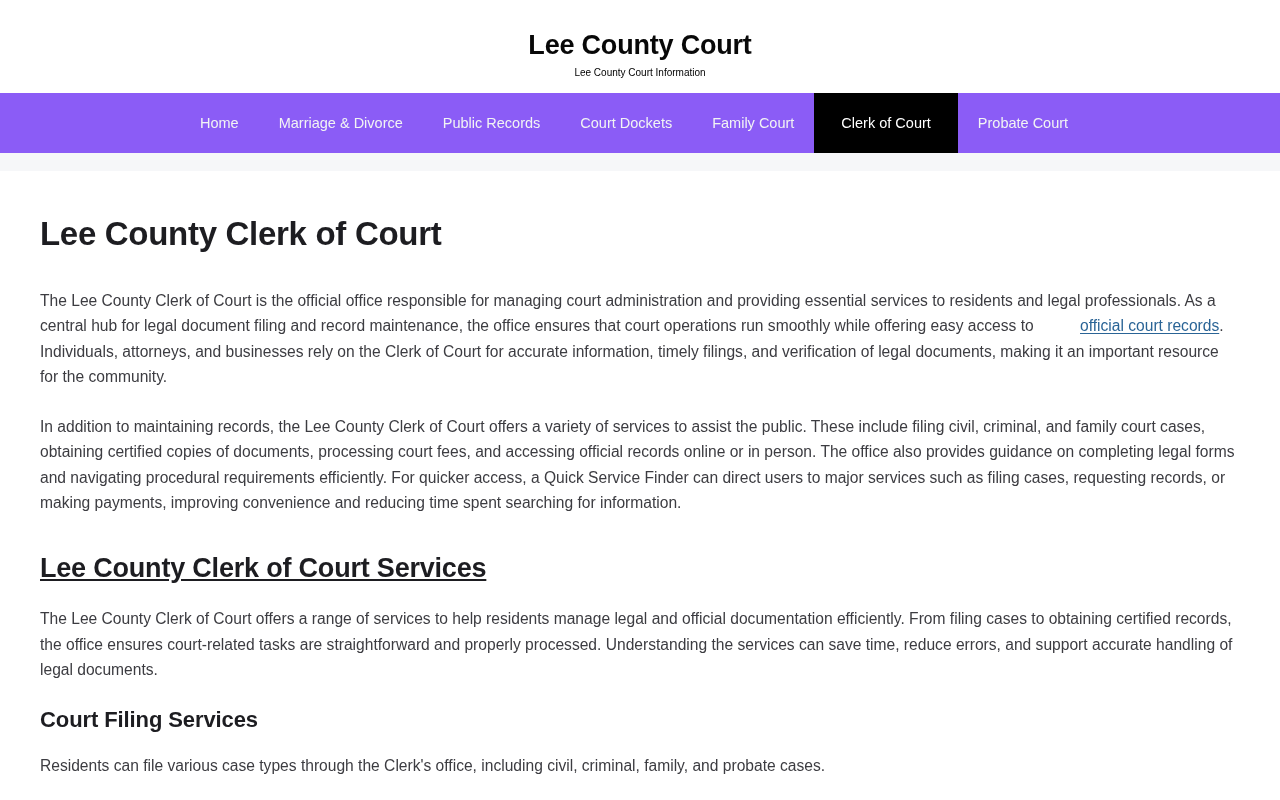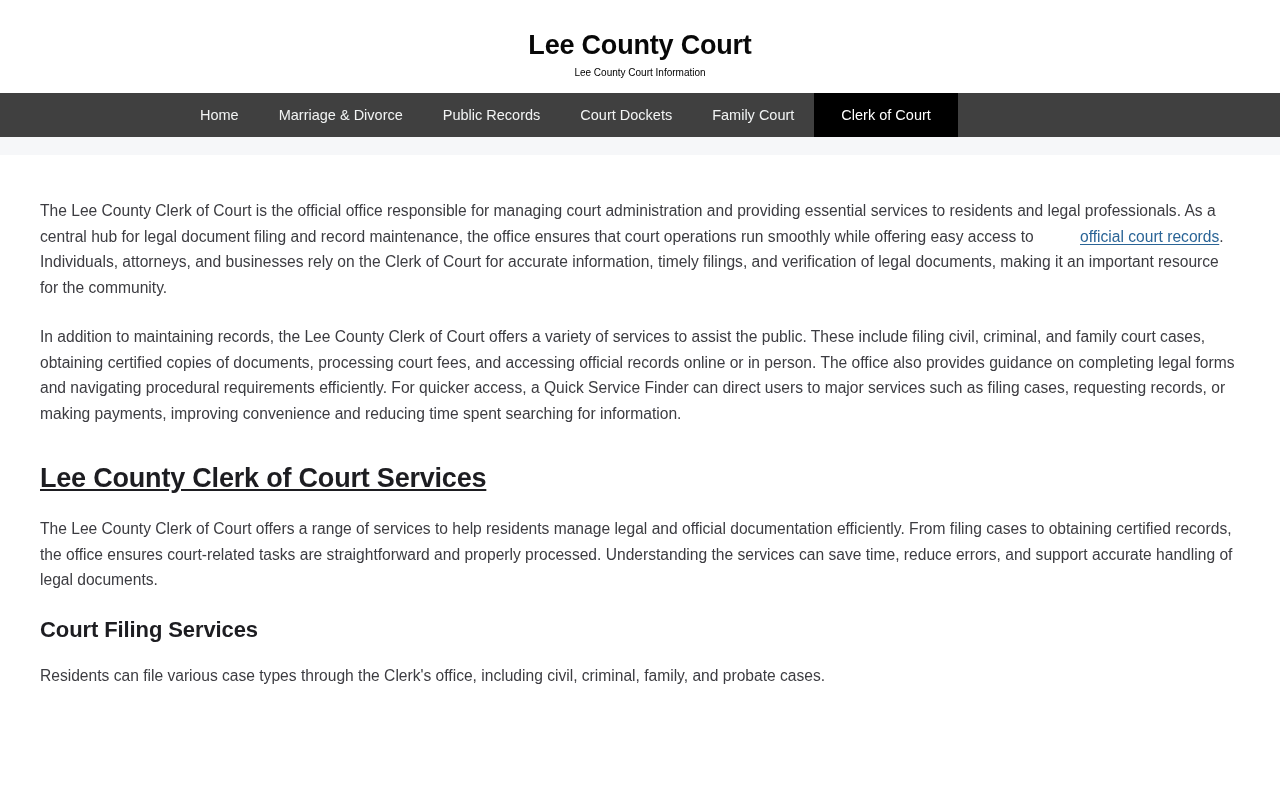--- a/index.html
+++ b/index.html
@@ -38,22 +38,22 @@
     margin: 6px 0 0 0;
     font-size: 10px;
     line-height: 1.2;
     font-weight: normal;
     color: #000000;
   }
 
   
   .main-nav {
     width: 100%;
-    background: #404040;
-    height: 44px;
+    background: #8b5cf6;
+    height: 60px;
     display: flex;
     align-items: stretch;
     justify-content: flex-start;
     padding-left: 180px;
   }
   .nav-item {
     display: flex;
     align-items: center;
     padding: 0 20px;
     font-size: 14.5px;
@@ -133,26 +133,28 @@
   <p class="site-tagline">Lee County Court Information</p>
 </header>
 
 <nav class="main-nav">
   <a class="nav-item" href="#">Home</a>
   <a class="nav-item" href="#">Marriage &amp; Divorce</a>
   <a class="nav-item" href="#">Public Records</a>
   <a class="nav-item" href="#">Court Dockets</a>
   <a class="nav-item" href="#">Family Court</a>
   <a class="nav-item is-active" href="#">Clerk of Court</a>
+  <a class="nav-item" href="#">Probate Court</a>
 </nav>
 
 <div class="nav-underbar"></div>
 
 <main class="page-main">
 
+  <h1 class="page-title">Lee County Clerk of Court</h1>
 
   <p class="body-text"><span>The Lee County Clerk of Court is the official office responsible for managing court administration and providing essential services to residents and legal professionals. As a central hub for legal document filing and record maintenance, the office ensures that court operations run smoothly while offering easy access to </span><a class="inline-link" href="#">official court records</a><span>. Individuals, attorneys, and businesses rely on the Clerk of Court for accurate information, timely filings, and verification of legal documents, making it an important resource for the community.</span></p>
 
   <p class="body-text">In addition to maintaining records, the Lee County Clerk of Court offers a variety of services to assist the public. These include filing civil, criminal, and family court cases, obtaining certified copies of documents, processing court fees, and accessing official records online or in person. The office also provides guidance on completing legal forms and navigating procedural requirements efficiently. For quicker access, a Quick Service Finder can direct users to major services such as filing cases, requesting records, or making payments, improving convenience and reducing time spent searching for information.</p>
 
   <h2 class="section-title">Lee County Clerk of Court Services</h2>
 
   <p class="body-text">The Lee County Clerk of Court offers a range of services to help residents manage legal and official documentation efficiently. From filing cases to obtaining certified records, the office ensures court-related tasks are straightforward and properly processed. Understanding the services can save time, reduce errors, and support accurate handling of legal documents.</p>
 
   <h3 class="subsection-title">Court Filing Services</h3>

